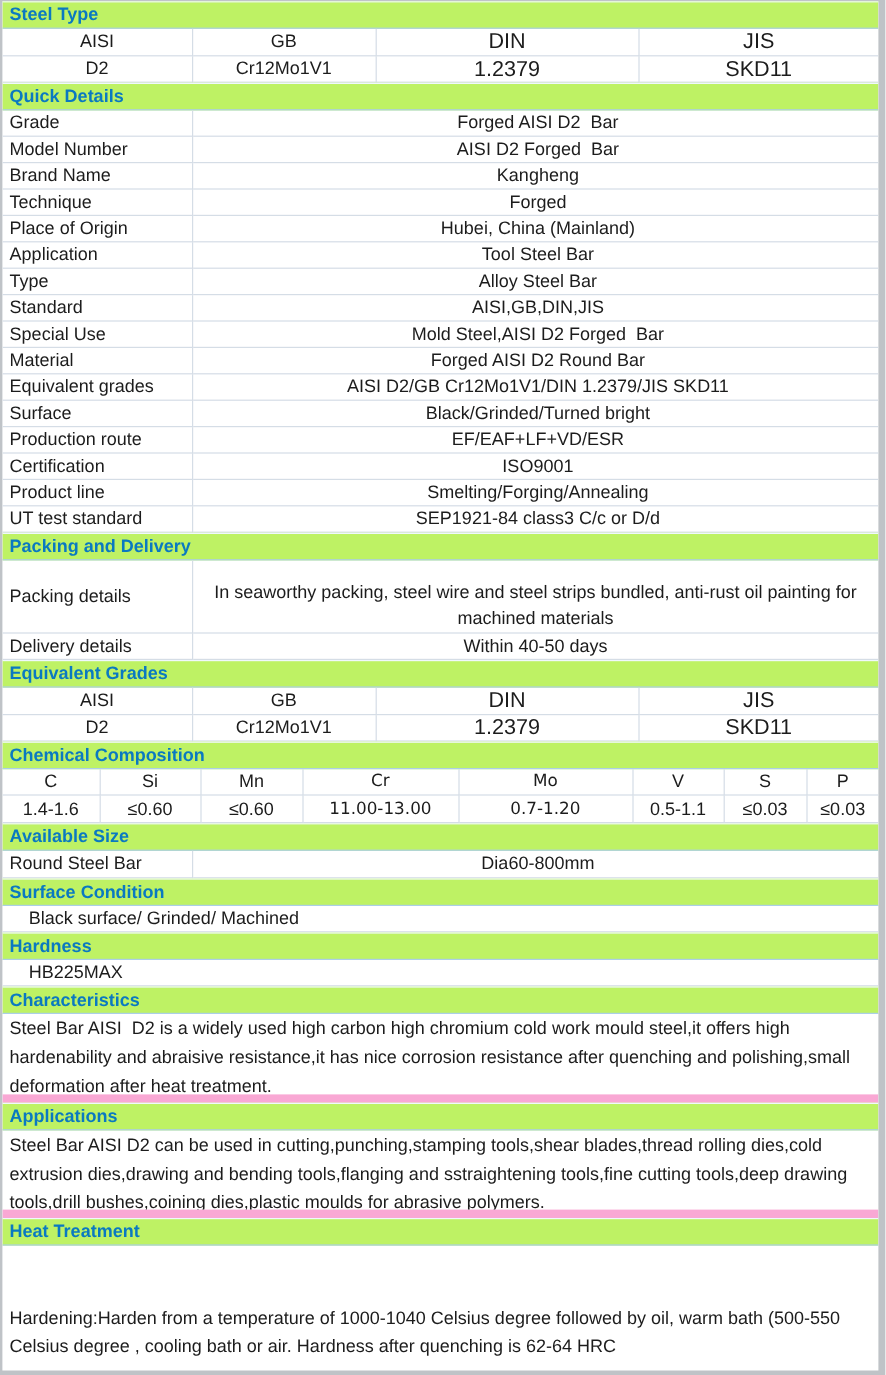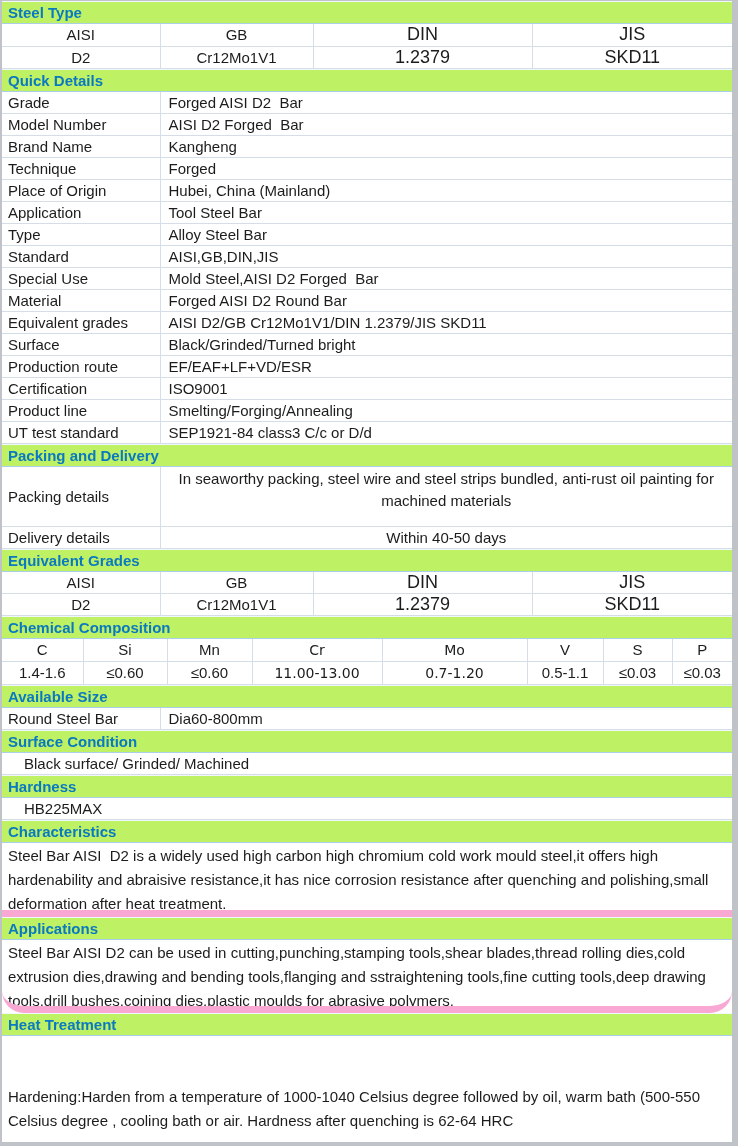--- a/index.html
+++ b/index.html
@@ -19,37 +19,37 @@
   td{
     box-sizing:border-box;height:22px;font-size:15px;padding:0 4px;
     border-right:1px solid #d5dde6;border-bottom:1px solid #d5dde6;
     overflow:hidden;white-space:pre-wrap;vertical-align:middle;
   }
   td:last-child{border-right:none;}
   .ctr td{text-align:center;}
   td.sm{font-size:18px;}
   td.alt{font-family:"DejaVu Sans",sans-serif;font-size:14px;}
   td.l{text-align:left;padding-left:6px;}
-  td.v{text-align:left;padding-left:8px;}
+  td.v{text-align:center;padding-left:8px;}
   tr.tall td{height:59px;}
-  td.packval{vertical-align:top;text-align:center;line-height:22px;padding-top:1px;}
+  td.packval{vertical-align:top;text-align:center;line-height:22px;padding-top:16px;}
   td.cval{text-align:center;}
   tr.h23 td{height:23px;}
   
   .fullrow{
     box-sizing:border-box;height:22px;border-bottom:1px solid #d5dde6;
     font-size:15px;line-height:21px;padding-left:22px;overflow:hidden;white-space:pre-wrap;
   }
   
   .para{
     box-sizing:border-box;border-bottom:7px solid #f9a8d4;
     font-size:15px;line-height:24px;padding:1px 6px 1px 6px;overflow:hidden;white-space:pre-wrap;
   }
   .para.h74{height:74px;}
-  .para.h73{height:73px;border-radius:22px;}
+  .para.h73{height:73px;}
   .para.open{border-bottom:none;}
 </style>
 </head>
 <body>
 
 <div class="sheet">
 
   <div class="band">
     <span class="band-text">Steel Type</span>
   </div>

